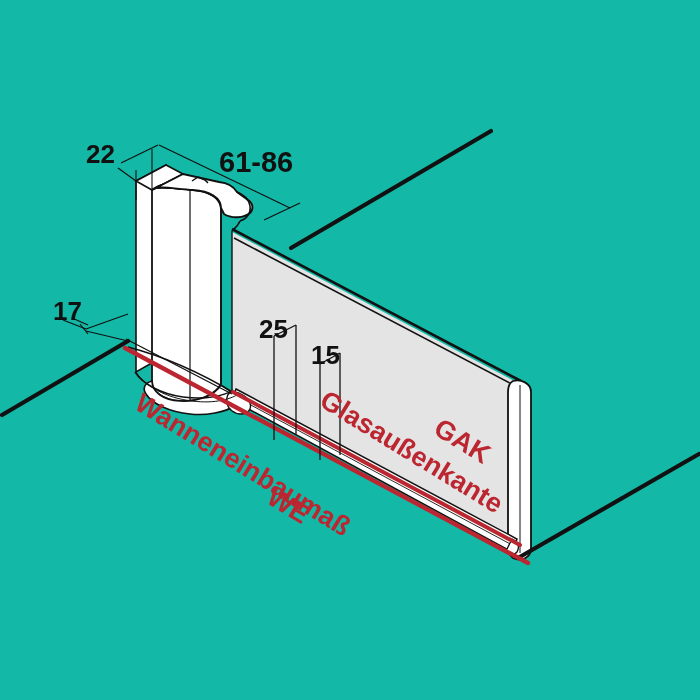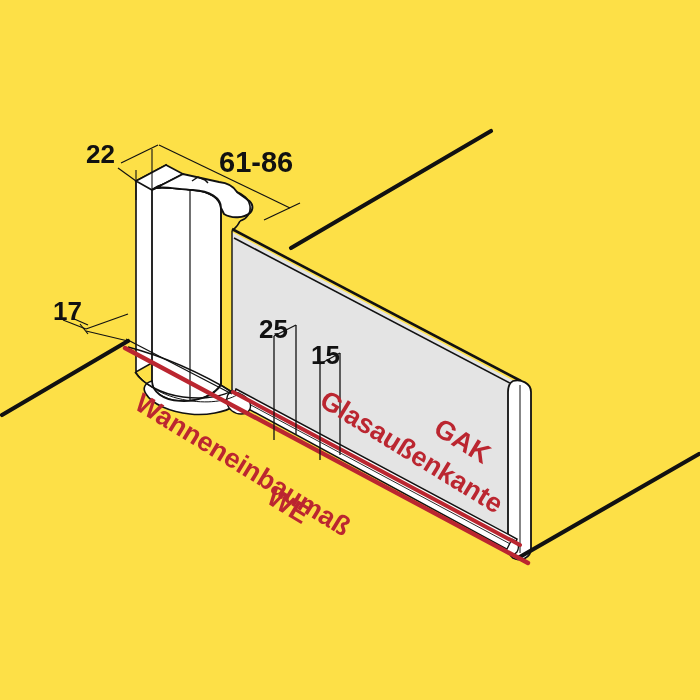--- a/index.html
+++ b/index.html
@@ -4,21 +4,21 @@
 <style>
   html, body {
     margin: 0;
     padding: 0;
     background: #ffffff;
   }
   #stage {
     position: relative;
     width: 700px;
     height: 700px;
-    background: #fde047;
+    background: #14b8a6;
     overflow: hidden;
     font-family: "Liberation Sans", sans-serif;
   }
   #drawing {
     position: absolute;
     left: 0;
     top: 0;
     width: 700px;
     height: 700px;
   }

